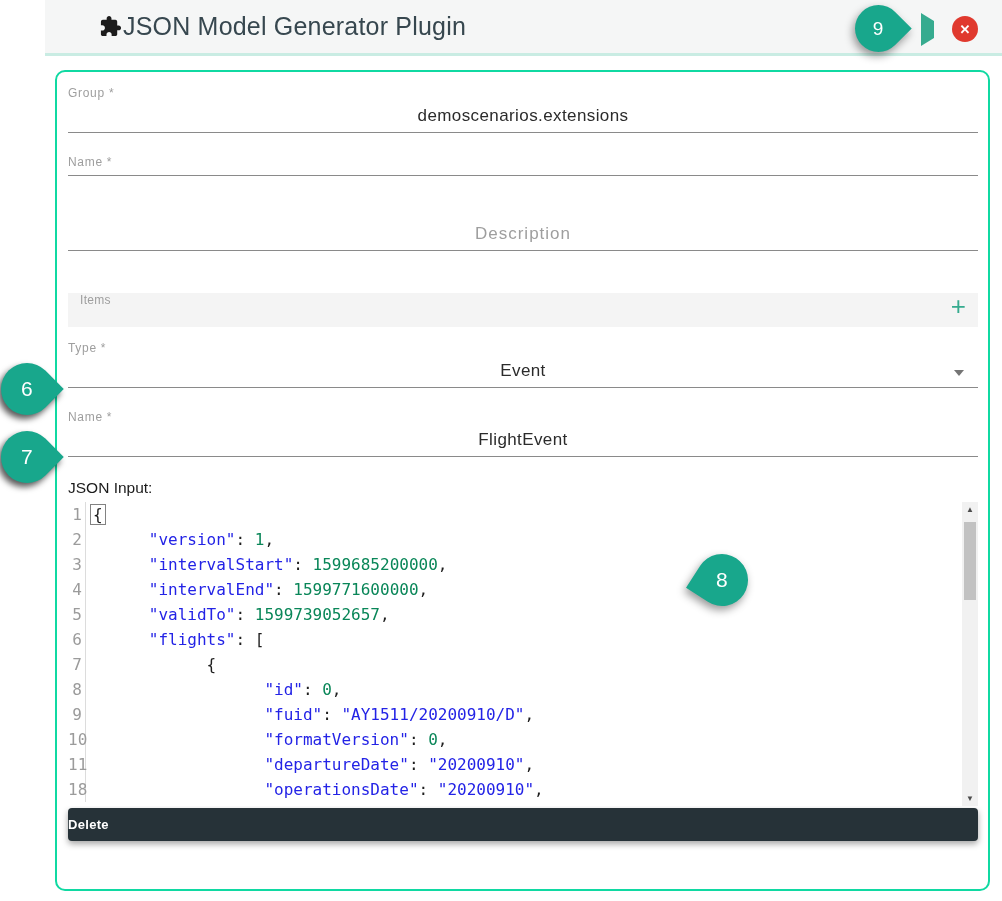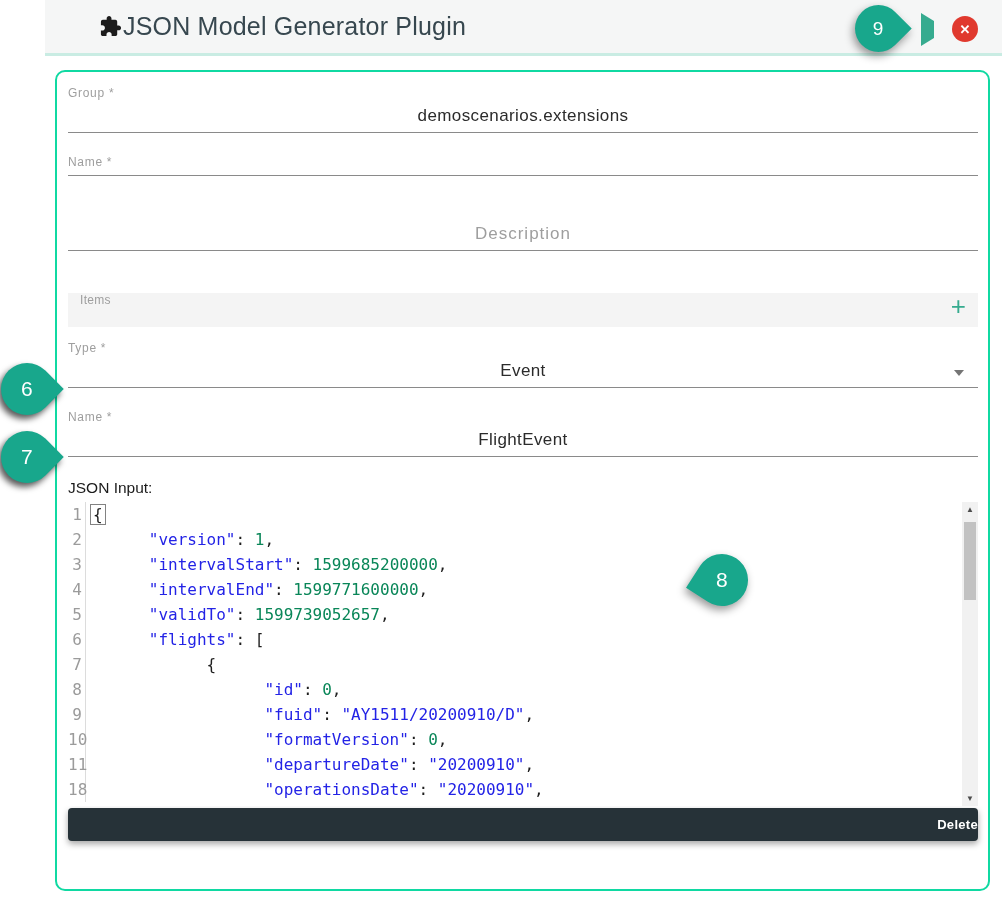--- a/index.html
+++ b/index.html
@@ -74,21 +74,21 @@
   .sb-arrow { position: absolute; left: 0; width: 16px; height: 15px; color: #4d4d4d;
     font-size: 8px; display: flex; align-items: center; justify-content: center;
     cursor: pointer; }
   .sb-up { top: 0; }
   .sb-down { bottom: 0; }
   .sb-thumb { position: absolute; left: 2px; top: 20px; width: 12px; height: 78px;
     background: #c2c2c2; cursor: pointer; }
 
   .delete-btn { margin-top: 2px; height: 33px; background: #263238; color: #fff;
     border: none; border-radius: 4px; width: 100%; font-size: 13px; font-weight: bold;
-    letter-spacing: 0.3px; display: flex; align-items: center; justify-content: flex-end;
+    letter-spacing: 0.3px; display: flex; align-items: center; justify-content: flex-start;
     box-shadow: 0 3px 6px rgba(0,0,0,0.35); cursor: pointer;
     font-family: "Liberation Sans", sans-serif; }
 
   
   .callout { position: absolute; width: 52px; height: 52px; z-index: 20; }
   .callout .bubble { width: 100%; height: 100%; background: #18a78c;
     display: flex; align-items: center; justify-content: center; }
   .callout .num { color: #fff; font-size: 21px; }
   .tail-right .bubble { border-radius: 50% 0 50% 50%; transform: rotate(45deg); }
   .tail-right .num { transform: rotate(-45deg); }

